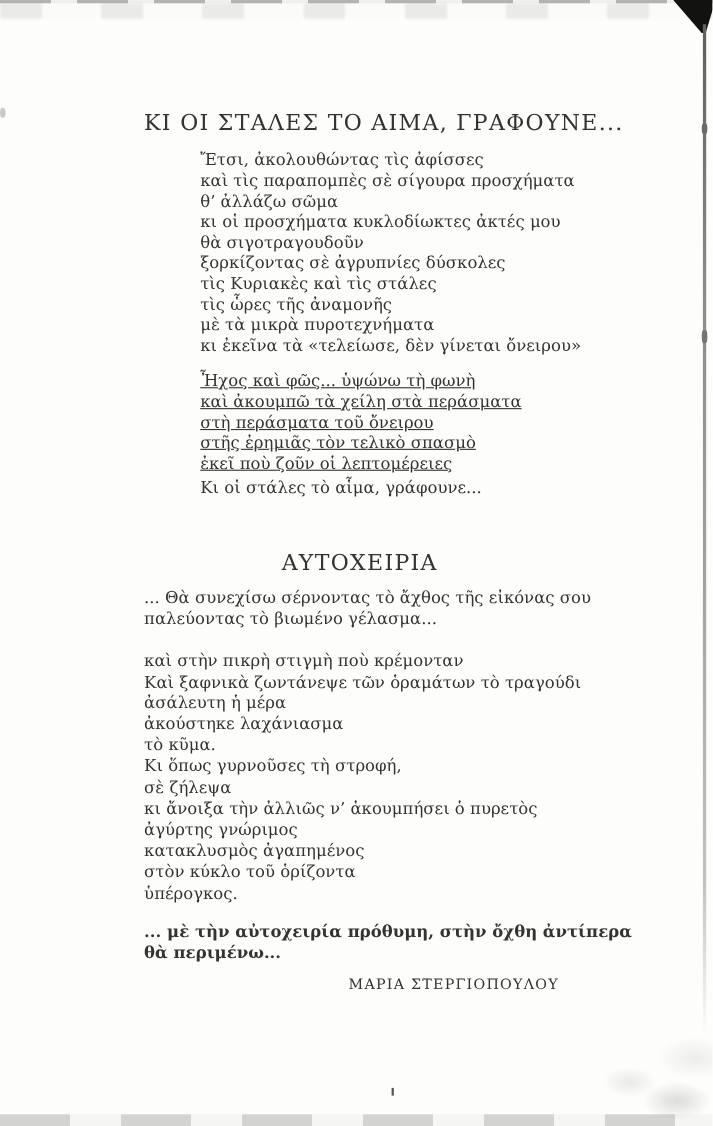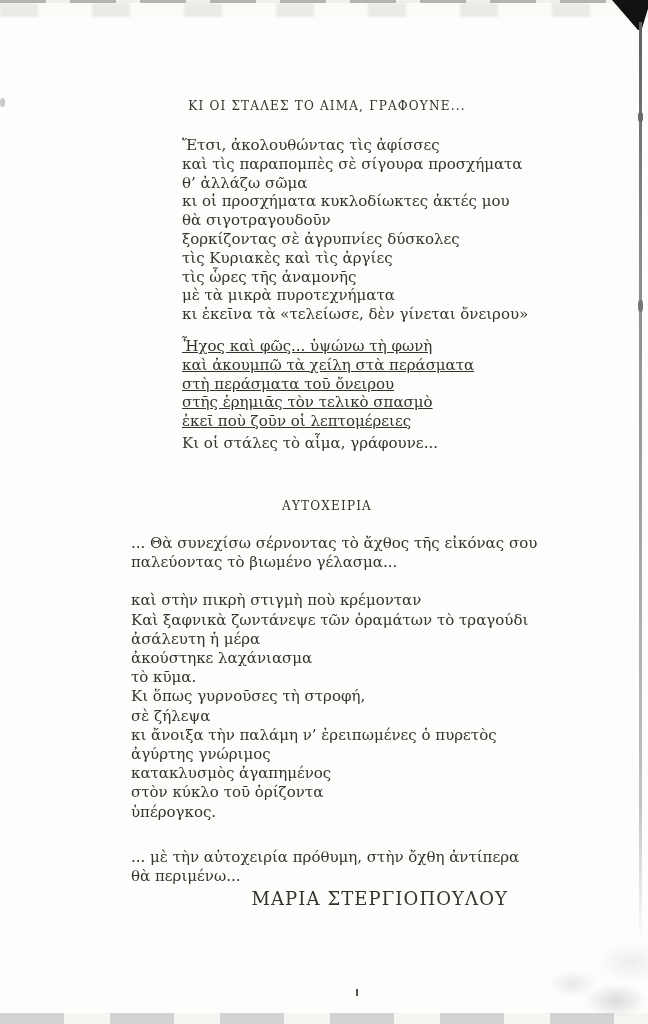--- a/index.html
+++ b/index.html
@@ -85,48 +85,48 @@
   }
 
   
   .title {
     position: absolute;
     left: 131px;
     width: 392px;
     margin: 0;
     text-align: center;
     font-weight: normal;
-    font-size: 12px;
+    font-size: 20px;
     letter-spacing: 1.2px;
     white-space: nowrap;
   }
   .t1 { top: 99px; }
   .t2 { top: 499px; }
 
   .poem {
     position: absolute;
     font-size: 15px;
   }
   .p1 { left: 182px; top: 136px; line-height: 18.8px; }
   .p2 { left: 131px; top: 534px; line-height: 19.2px; }
 
   .p1 .stanza-2 { margin-top: 13px; text-decoration: underline; }
   .p1 .stanza-3 { margin-top: 3px; }
   .p2 .stanza-2 { margin-top: 19px; }
-  .p2 .stanza-3 { margin-top: 26px; }
+  .p2 .stanza-3 { margin-top: 16px; font-weight: bold; }
 
   .line { white-space: nowrap; }
 
   .author {
     position: absolute;
     left: 131px;
     top: 888px;
     width: 377px;
     text-align: right;
-    font-size: 18px;
+    font-size: 13px;
     letter-spacing: 1.1px;
     white-space: nowrap;
   }
 </style>
 </head>
 <body>
 
 <div class="page">
 
   <div class="top-edge"></div>
@@ -143,21 +143,21 @@
   <h1 class="title t1">ΚΙ ΟΙ ΣΤΑΛΕΣ ΤΟ ΑΙΜΑ, ΓΡΑΦΟΥΝΕ...</h1>
 
   <div class="poem p1">
     <div class="stanza stanza-1">
       <div class="line">Ἔτσι, ἀκολουθώντας τὶς ἀφίσσες</div>
       <div class="line">καὶ τὶς παραπομπὲς σὲ σίγουρα προσχήματα</div>
       <div class="line">θ’ ἀλλάζω σῶμα</div>
       <div class="line">κι οἱ προσχήματα κυκλοδίωκτες ἀκτές μου</div>
       <div class="line">θὰ σιγοτραγουδοῦν</div>
       <div class="line">ξορκίζοντας σὲ ἀγρυπνίες δύσκολες</div>
-      <div class="line">τὶς Κυριακὲς καὶ τὶς ἀργίες</div>
+      <div class="line">τὶς Κυριακὲς καὶ τὶς στάλες</div>
       <div class="line">τὶς ὧρες τῆς ἀναμονῆς</div>
       <div class="line">μὲ τὰ μικρὰ πυροτεχνήματα</div>
       <div class="line">κι ἐκεῖνα τὰ «τελείωσε, δὲν γίνεται ὄνειρου»</div>
     </div>
     <div class="stanza stanza-2">
       <div class="line">Ἦχος καὶ φῶς... ὑψώνω τὴ φωνὴ</div>
       <div class="line">καὶ ἀκουμπῶ τὰ χείλη στὰ περάσματα</div>
       <div class="line">στὴ περάσματα τοῦ ὄνειρου</div>
       <div class="line">στῆς ἐρημιᾶς τὸν τελικὸ σπασμὸ</div>
       <div class="line">ἐκεῖ ποὺ ζοῦν οἱ λεπτομέρειες</div>
@@ -175,21 +175,21 @@
       <div class="line">παλεύοντας τὸ βιωμένο γέλασμα...</div>
     </div>
     <div class="stanza stanza-2">
       <div class="line">καὶ στὴν πικρὴ στιγμὴ ποὺ κρέμονταν</div>
       <div class="line">Καὶ ξαφνικὰ ζωντάνεψε τῶν ὁραμάτων τὸ τραγούδι</div>
       <div class="line">ἀσάλευτη ἡ μέρα</div>
       <div class="line">ἀκούστηκε λαχάνιασμα</div>
       <div class="line">τὸ κῦμα.</div>
       <div class="line">Κι ὅπως γυρνοῦσες τὴ στροφή,</div>
       <div class="line">σὲ ζήλεψα</div>
-      <div class="line">κι ἄνοιξα τὴν παλάμη ν’ ἐρειπωμένες ὁ πυρετὸς</div>
+      <div class="line">κι ἄνοιξα τὴν ἀλλιῶς ν’ ἀκουμπήσει ὁ πυρετὸς</div>
       <div class="line">ἀγύρτης γνώριμος</div>
       <div class="line">κατακλυσμὸς ἀγαπημένος</div>
       <div class="line">στὸν κύκλο τοῦ ὁρίζοντα</div>
       <div class="line">ὑπέρογκος.</div>
     </div>
     <div class="stanza stanza-3">
       <div class="line">... μὲ τὴν αὐτοχειρία πρόθυμη, στὴν ὄχθη ἀντίπερα</div>
       <div class="line">θὰ περιμένω...</div>
     </div>
   </div>

